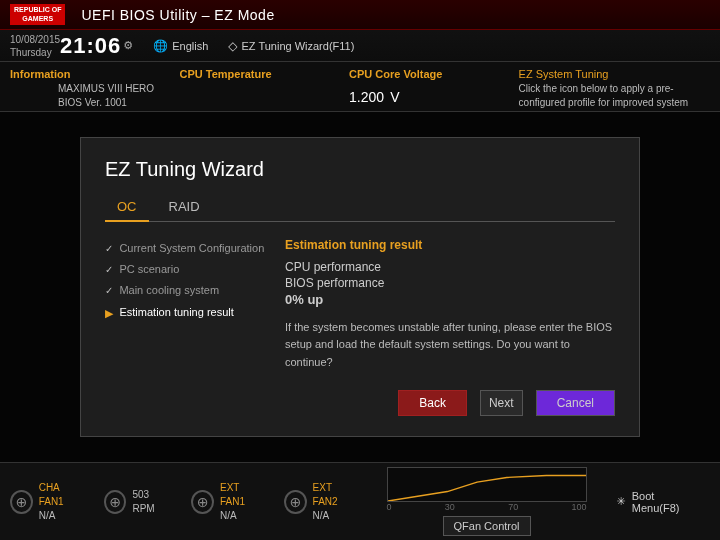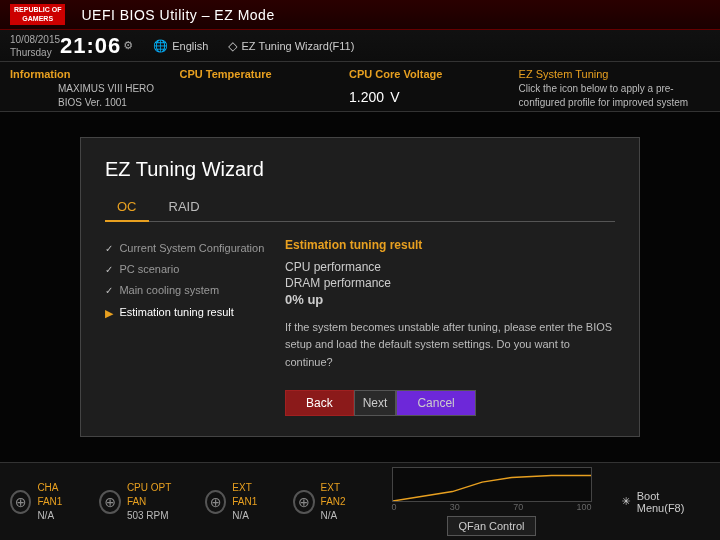--- a/index.html
+++ b/index.html
@@ -234,21 +234,22 @@
     }
     .result-warning {
       color: #bbb;
       font-size: 11px;
       line-height: 1.6;
       margin-top: 12px;
       margin-bottom: 16px;
     }
     .wizard-buttons {
       display: flex;
-      gap: 0;
+      justify-content: flex-end;
+      gap: 13px;
       margin-top: 19px;
     }
     .btn-back {
       background: #8b1a1a;
       color: #fff;
       border: 1px solid #a02020;
       padding: 5px 20px;
       font-size: 12px;
       cursor: pointer;
     }
@@ -436,21 +437,21 @@
             <span>Main cooling system</span>
           </div>
           <div class="step-item active">
             <span class="step-arrow">▶</span>
             <span>Estimation tuning result</span>
           </div>
         </div>
         <div class="wizard-result">
           <div class="result-title">Estimation tuning result</div>
           <div class="result-item-name">CPU performance</div>
-          <div class="result-item-name">DRAM performance</div>
+          <div class="result-item-name">BIOS performance</div>
           <div class="result-item-value">0% up</div>
           <div class="result-warning">If the system becomes unstable after tuning, please enter the BIOS setup and load the default system settings. Do you want to continue?</div>
           <div class="wizard-buttons">
             <button class="btn-back">Back</button>
             <button class="btn-next">Next</button>
             <button class="btn-cancel">Cancel</button>
           </div>
         </div>
       </div>
     </div>
@@ -463,21 +464,20 @@
     <div class="fan-item">
       <div class="fan-icon">⊕</div>
       <div class="fan-info">
         <div class="fan-name">CHA FAN1</div>
         <div>N/A</div>
       </div>
     </div>
     <div class="fan-item">
       <div class="fan-icon">⊕</div>
       <div class="fan-info">
-        <div class="fan-name">CPU OPT FAN</div>
         <div>503 RPM</div>
       </div>
     </div>
     <div class="fan-item">
       <div class="fan-icon">⊕</div>
       <div class="fan-info">
         <div class="fan-name">EXT FAN1</div>
         <div>N/A</div>
       </div>
     </div>

